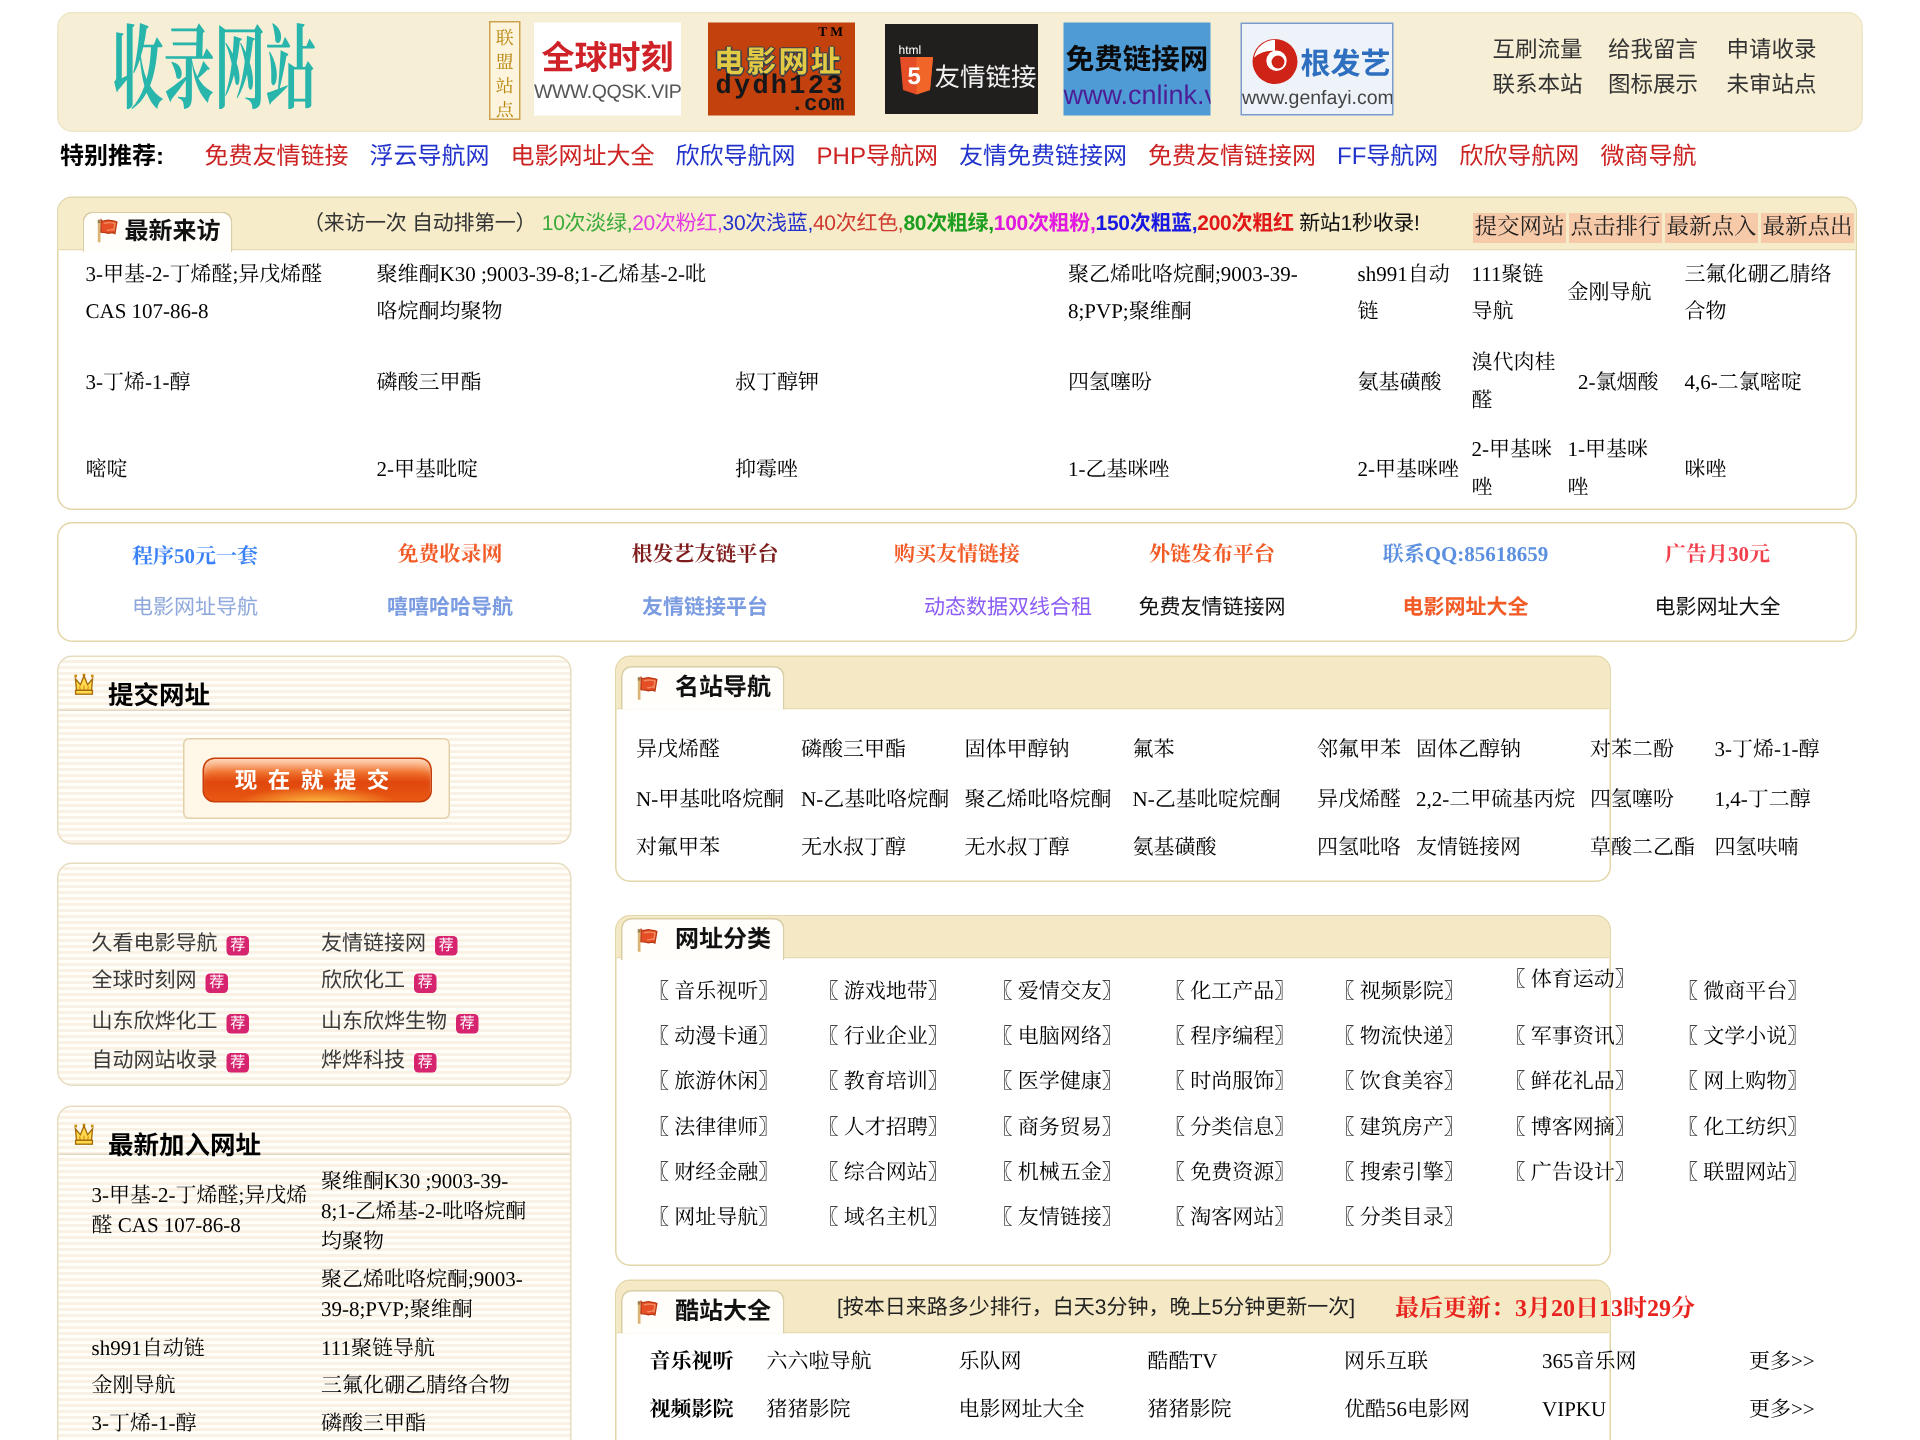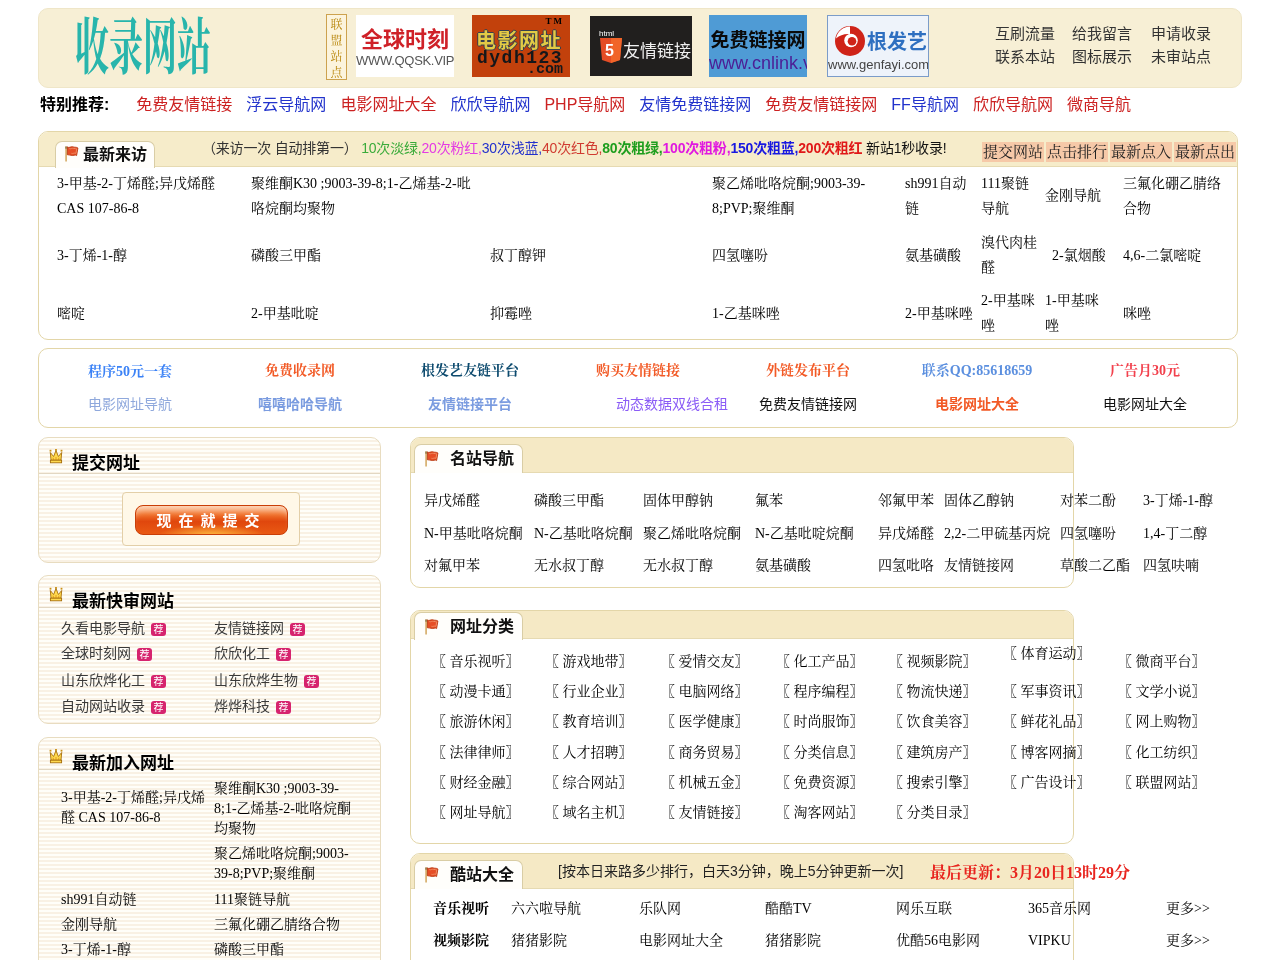--- a/index.html
+++ b/index.html
@@ -160,21 +160,21 @@
 <div class="b vcell" style="left:490px;top:301px">抑霉唑</div>
 <div class="b vcell" style="left:712px;top:301px">1-乙基咪唑</div>
 <div class="b vcell" style="left:905px;top:301px">2-甲基咪唑</div>
 <div class="b vcell" style="left:981px;top:288px">2-甲基咪<br>唑</div>
 <div class="b vcell" style="left:1045px;top:288px">1-甲基咪<br>唑</div>
 <div class="b vcell" style="left:1123px;top:301px">咪唑</div>
 
 <div id="band" class="b obox"></div>
 <div class="bc" style="left:130px;top:364px;color:#3b82f6;font-weight:bold">程序50元一套</div>
 <div class="bc" style="left:300px;top:363px;color:#f25a26;font-weight:bold">免费收录网</div>
-<div class="bc" style="left:470px;top:363px;color:#0c4a6e;font-weight:bold">根发艺友链平台</div>
+<div class="bc" style="left:470px;top:363px;color:#7f1d1d;font-weight:bold">根发艺友链平台</div>
 <div class="bc" style="left:638px;top:363px;color:#f25a26;font-weight:bold">购买友情链接</div>
 <div class="bc" style="left:808px;top:363px;color:#f25a26;font-weight:bold">外链发布平台</div>
 <div class="bc" style="left:977px;top:363px;color:#5b8fdf;font-weight:bold">联系QQ:85618659</div>
 <div class="bc" style="left:1145px;top:363px;color:#f2414d;font-weight:bold">广告月30元</div>
 <div class="bc sans" style="left:130px;top:396px;color:#8fa8dc">电影网址导航</div>
 <div class="bc sans" style="left:300px;top:396px;color:#7b9ce0;font-weight:bold">嘻嘻哈哈导航</div>
 <div class="bc sans" style="left:470px;top:396px;color:#7b9ce0;font-weight:bold">友情链接平台</div>
 <div class="bc sans" style="left:672px;top:396px;color:#8b5cf6">动态数据双线合租</div>
 <div class="bc sans" style="left:808px;top:396px;color:#111">免费友情链接网</div>
 <div class="bc sans" style="left:977px;top:396px;color:#f25a26;font-weight:bold">电影网址大全</div>
@@ -190,31 +190,20 @@
       <path d="M3 11.2 L2.3 3.5 L5.6 7.5 L8 1.6 L10.4 7.5 L13.7 3.5 L13 11.2 Z" fill="#ffd94e" stroke="#a66d0a" stroke-width="0.9"></path>
       <path d="M5 8.6 L5.6 11 M8 8 L8 11 M11 8.6 L10.4 11" stroke="#e09c20" stroke-width="1"></path>
       <rect x="2.4" y="11.2" width="11.2" height="2.6" fill="#ffd94e" stroke="#a66d0a" stroke-width="0.9"></rect>
     </svg>
   </div>
   <div id="subin" class="b"></div>
   <div id="subbtn" class="b">现在就提交</div>
 </div>
 
 <div id="kuai" class="b lbox">
-  <div class="lhead">
-        <span class="ttl">最新快审网站</span>
-    <svg class="crown" viewBox="0 0 16 15">
-      <rect x="1.6" y="0.8" width="1.8" height="1.8" fill="#c98f15"></rect>
-      <rect x="7.1" y="0" width="1.8" height="1.8" fill="#c98f15"></rect>
-      <rect x="12.6" y="0.8" width="1.8" height="1.8" fill="#c98f15"></rect>
-      <path d="M3 11.2 L2.3 3.5 L5.6 7.5 L8 1.6 L10.4 7.5 L13.7 3.5 L13 11.2 Z" fill="#ffd94e" stroke="#a66d0a" stroke-width="0.9"></path>
-      <path d="M5 8.6 L5.6 11 M8 8 L8 11 M11 8.6 L10.4 11" stroke="#e09c20" stroke-width="1"></path>
-      <rect x="2.4" y="11.2" width="11.2" height="2.6" fill="#ffd94e" stroke="#a66d0a" stroke-width="0.9"></rect>
-    </svg>
-  </div>
   <div class="klink" style="left:22px;top:44px">久看电影导航<span class="badge">荐</span></div>
   <div class="klink" style="left:175px;top:44px">友情链接网<span class="badge">荐</span></div>
   <div class="klink" style="left:22px;top:69px">全球时刻网<span class="badge">荐</span></div>
   <div class="klink" style="left:175px;top:69px">欣欣化工<span class="badge">荐</span></div>
   <div class="klink" style="left:22px;top:96px">山东欣烨化工<span class="badge">荐</span></div>
   <div class="klink" style="left:175px;top:96px">山东欣烨生物<span class="badge">荐</span></div>
   <div class="klink" style="left:22px;top:122px">自动网站收录<span class="badge">荐</span></div>
   <div class="klink" style="left:175px;top:122px">烨烨科技<span class="badge">荐</span></div>
 </div>
 

